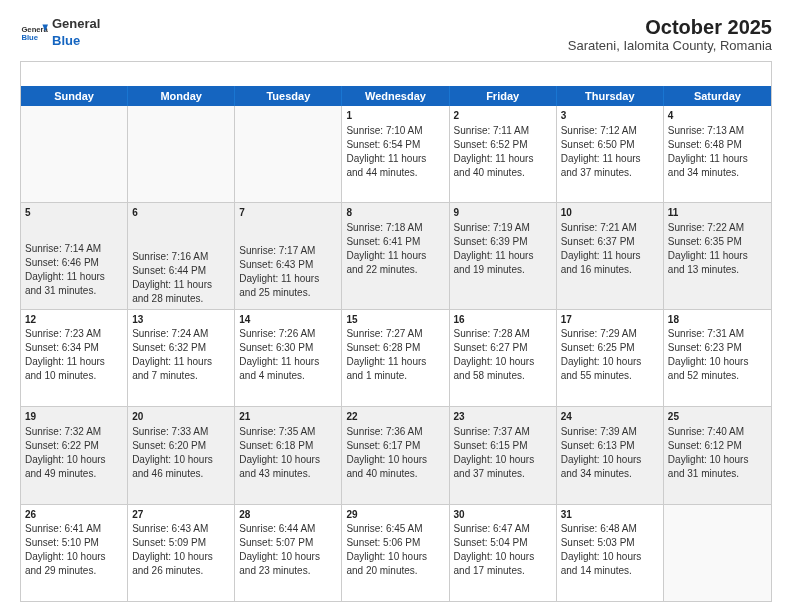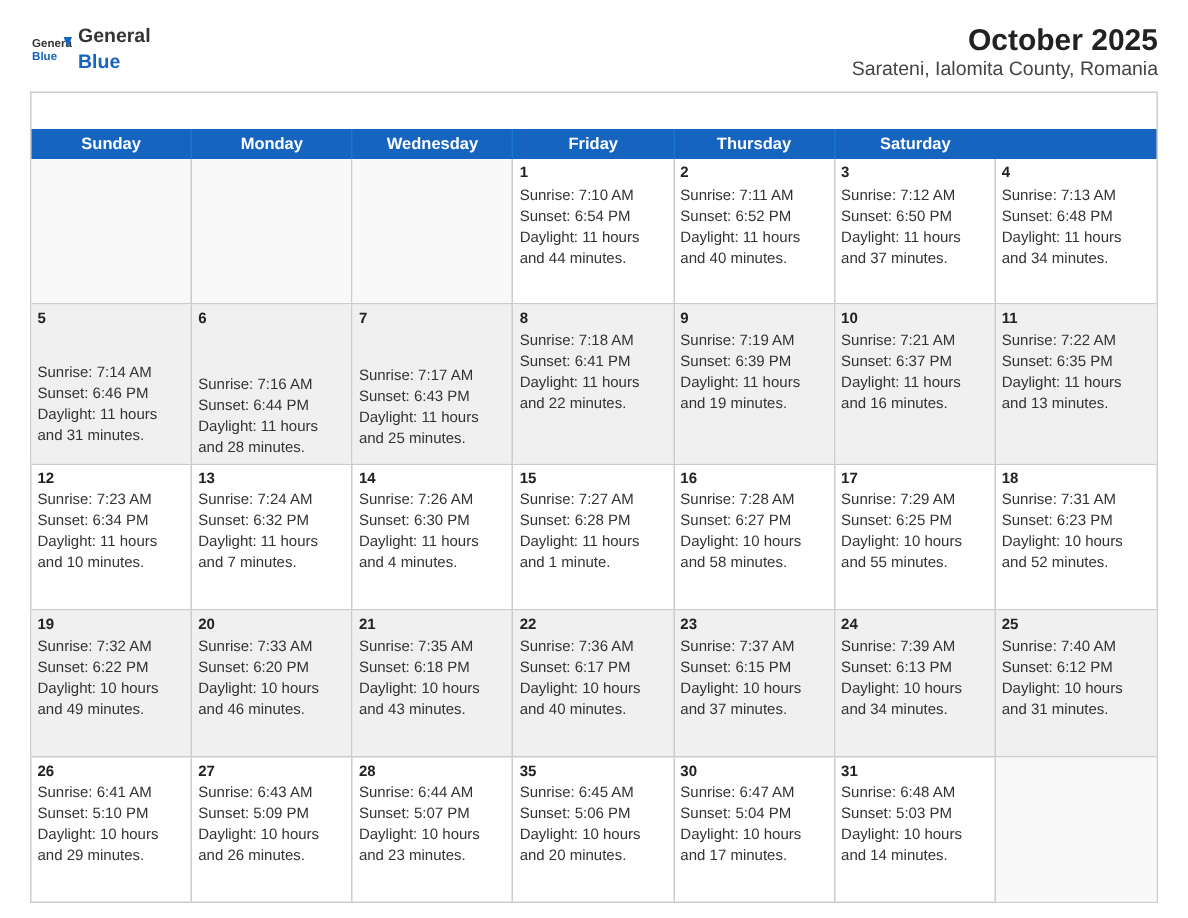--- a/index.html
+++ b/index.html
@@ -123,20 +123,21 @@
     <div class="title-block">
       <div class="month-title">October 2025</div>
       <div class="subtitle">Sarateni, Ialomita County, Romania</div>
     </div>
   </div>
 
   <div class="calendar">
     <div class="cal-header">
       <div class="cal-header-cell">Sunday</div>
       <div class="cal-header-cell">Monday</div>
+      <div class="cal-header-cell">Tuesday</div>
       <div class="cal-header-cell">Wednesday</div>
       <div class="cal-header-cell">Friday</div>
       <div class="cal-header-cell">Thursday</div>
       <div class="cal-header-cell">Saturday</div>
     </div>
     <div class="cal-body" id="cal-body">
     <div class="cal-row">
           <div class="cal-cell empty"></div>
           <div class="cal-cell empty"></div>
           <div class="cal-cell empty"></div>
@@ -338,21 +339,21 @@
 and 26 minutes.</div>
           </div>
           <div class="cal-cell">
             <span class="day-num">28</span>
             <div class="cell-text" style="white-space: pre-line;">Sunrise: 6:44 AM
 Sunset: 5:07 PM
 Daylight: 10 hours
 and 23 minutes.</div>
           </div>
           <div class="cal-cell">
-            <span class="day-num">35</span>
+            <span class="day-num">29</span>
             <div class="cell-text" style="white-space: pre-line;">Sunrise: 6:45 AM
 Sunset: 5:06 PM
 Daylight: 10 hours
 and 20 minutes.</div>
           </div>
           <div class="cal-cell">
             <span class="day-num">30</span>
             <div class="cell-text" style="white-space: pre-line;">Sunrise: 6:47 AM
 Sunset: 5:04 PM
 Daylight: 10 hours

